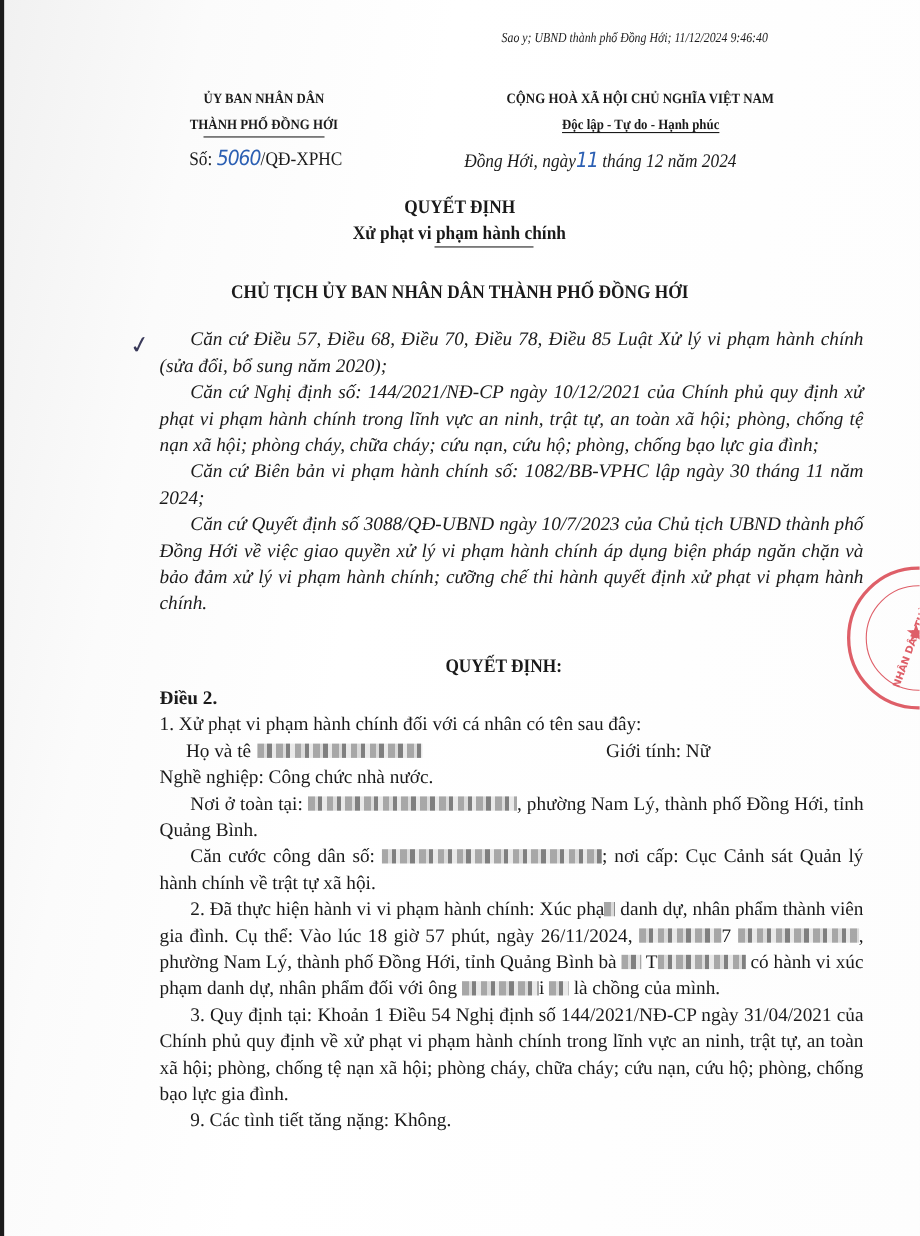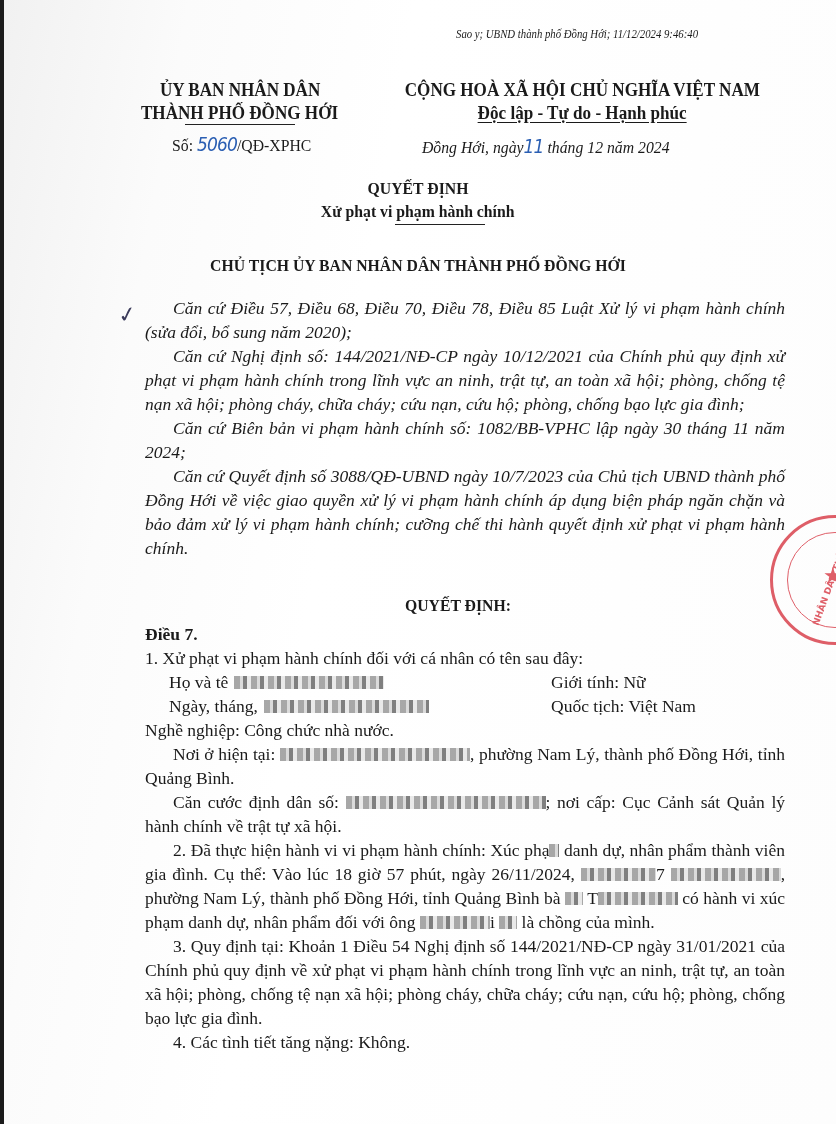--- a/index.html
+++ b/index.html
@@ -9,21 +9,21 @@
     font-family:"Liberation Serif", "DejaVu Serif", serif;
     color:#1a1a1a;
   }
   .edge { position:absolute; left:0; top:0; width:4px; height:1124px; background:#1b1b1b; }
   .page {
     position:absolute; left:4px; top:0; width:832px; height:1124px;
     background:linear-gradient(100deg, #f1f1f1 0%, #fbfbfb 18%, #ffffff 40%, #fdfdfd 100%);
   }
   .abs { position:absolute; white-space:nowrap; }
   .copy-stamp { top:27px; left:456px; font-size:12.5px; font-style:italic; transform:scaleX(0.86); transform-origin:left top; }
-  .hdr-l, .hdr-r { text-align:center; font-weight:bold; font-size:19px; line-height:23px; }
+  .hdr-l, .hdr-r { text-align:center; font-weight:bold; font-size:13px; line-height:23px; }
   .hdr-l { left:120px; top:78px; width:240px; }
   .hdr-r { left:382px; top:78px; width:400px; }
   .cond { display:inline-block; transform:scaleX(0.9); }
   .u { text-decoration:underline; text-underline-offset:3px; }
   .so { left:150px; top:133px; font-size:17.5px;margin-left:22px; }
   .hand { color:#2b5fb3; font-family:"DejaVu Sans", sans-serif; font-style:italic; font-size:19px; letter-spacing:-1px; }
   .place-date { left:422px; top:135px; font-size:17.5px; font-style:italic; }
   .title { left:0; width:836px; text-align:center; font-weight:bold; font-size:17.5px; }
   .body-text { position:absolute; left:145px; width:640px; font-size:17.5px; line-height:24px; }
   .it { font-style:italic; }
@@ -89,34 +89,30 @@
 <div class="body-text it" style="top:296px;">
   <p class="p">Căn cứ Điều 57, Điều 68, Điều 70, Điều 78, Điều 85 Luật Xử lý vi phạm hành chính (sửa đổi, bổ sung năm 2020);</p>
   <p class="p">Căn cứ Nghị định số: 144/2021/NĐ-CP ngày 10/12/2021 của Chính phủ quy định xử phạt vi phạm hành chính trong lĩnh vực an ninh, trật tự, an toàn xã hội; phòng, chống tệ nạn xã hội; phòng cháy, chữa cháy; cứu nạn, cứu hộ; phòng, chống bạo lực gia đình;</p>
   <p class="p">Căn cứ Biên bản vi phạm hành chính số: 1082/BB-VPHC lập ngày 30 tháng 11 năm 2024;</p>
   <p class="p">Căn cứ Quyết định số 3088/QĐ-UBND ngày 10/7/2023 của Chủ tịch UBND thành phố Đồng Hới về việc giao quyền xử lý vi phạm hành chính áp dụng biện pháp ngăn chặn và bảo đảm xử lý vi phạm hành chính; cưỡng chế thi hành quyết định xử phạt vi phạm hành chính.</p>
 </div>
 
 <div class="abs title" style="top:595px;padding-left:40px;"><span class="cond">QUYẾT ĐỊNH:</span></div>
 
 <div class="body-text" style="top:622px;">
-  <p class="p noindent" style="font-weight:bold;">Điều 7.</p>
+  <p class="p noindent" style="font-weight:bold;">Điều 2.</p>
   <p class="p noindent">1. Xử phạt vi phạm hành chính đối với cá nhân có tên sau đây:</p>
   <div class="row2">
     <div class="c1"><span>Họ và tê</span><span class="redact" style="width:150px;margin-left:6px;"></span></div>
     <div>Giới tính: Nữ</div>
   </div>
-  <div class="row2">
-    <div class="c1"><span>Ngày, tháng,</span><span class="redact" style="width:165px;margin-left:6px;"></span></div>
-    <div>Quốc tịch: Việt Nam</div>
-  </div>
   <p class="p noindent">Nghề nghiệp: Công chức nhà nước.</p>
-  <p class="p"><span>Nơi ở hiện tại:</span> <span class="redact" style="width:190px;"></span><span>, phường Nam Lý, thành phố Đồng Hới, tỉnh Quảng Bình.</span></p>
-  <p class="p"><span>Căn cước định dân số:</span> <span class="redact" style="width:200px;"></span><span>; nơi cấp: Cục Cảnh sát Quản lý hành chính về trật tự xã hội.</span></p>
+  <p class="p"><span>Nơi ở toàn tại:</span> <span class="redact" style="width:190px;"></span><span>, phường Nam Lý, thành phố Đồng Hới, tỉnh Quảng Bình.</span></p>
+  <p class="p"><span>Căn cước công dân số:</span> <span class="redact" style="width:200px;"></span><span>; nơi cấp: Cục Cảnh sát Quản lý hành chính về trật tự xã hội.</span></p>
   <p class="p"><span>2. Đã thực hiện hành vi vi phạm hành chính: Xúc phạ</span><span class="redact" style="width:10px;"></span><span> danh dự, nhân phẩm thành viên gia đình. Cụ thể: Vào lúc 18 giờ 57 phút, ngày 26/11/2024,</span> <span class="redact" style="width:75px;"></span><span>7</span> <span class="redact" style="width:110px;"></span><span>, phường Nam Lý, thành phố Đồng Hới, tỉnh Quảng Bình bà</span> <span class="redact" style="width:18px;"></span> <span>T</span><span class="redact" style="width:80px;"></span><span> có hành vi xúc phạm danh dự, nhân phẩm đối với ông</span> <span class="redact" style="width:70px;"></span><span>i</span> <span class="redact" style="width:18px;"></span><span> là chồng của mình.</span></p>
-  <p class="p">3. Quy định tại: Khoản 1 Điều 54 Nghị định số 144/2021/NĐ-CP ngày 31/01/2021 của Chính phủ quy định về xử phạt vi phạm hành chính trong lĩnh vực an ninh, trật tự, an toàn xã hội; phòng, chống tệ nạn xã hội; phòng cháy, chữa cháy; cứu nạn, cứu hộ; phòng, chống bạo lực gia đình.</p>
-  <p class="p">4. Các tình tiết tăng nặng: Không.</p>
+  <p class="p">3. Quy định tại: Khoản 1 Điều 54 Nghị định số 144/2021/NĐ-CP ngày 31/04/2021 của Chính phủ quy định về xử phạt vi phạm hành chính trong lĩnh vực an ninh, trật tự, an toàn xã hội; phòng, chống tệ nạn xã hội; phòng cháy, chữa cháy; cứu nạn, cứu hộ; phòng, chống bạo lực gia đình.</p>
+  <p class="p">9. Các tình tiết tăng nặng: Không.</p>
 </div>
 
 <div class="seal">
   <div class="seal-text">NHÂN DÂN THÀNH PH</div>
   <div style="position:absolute;left:50px;top:45px;color:#d9434e;font-size:22px;">★</div>
 </div>
 
 </body></html>

